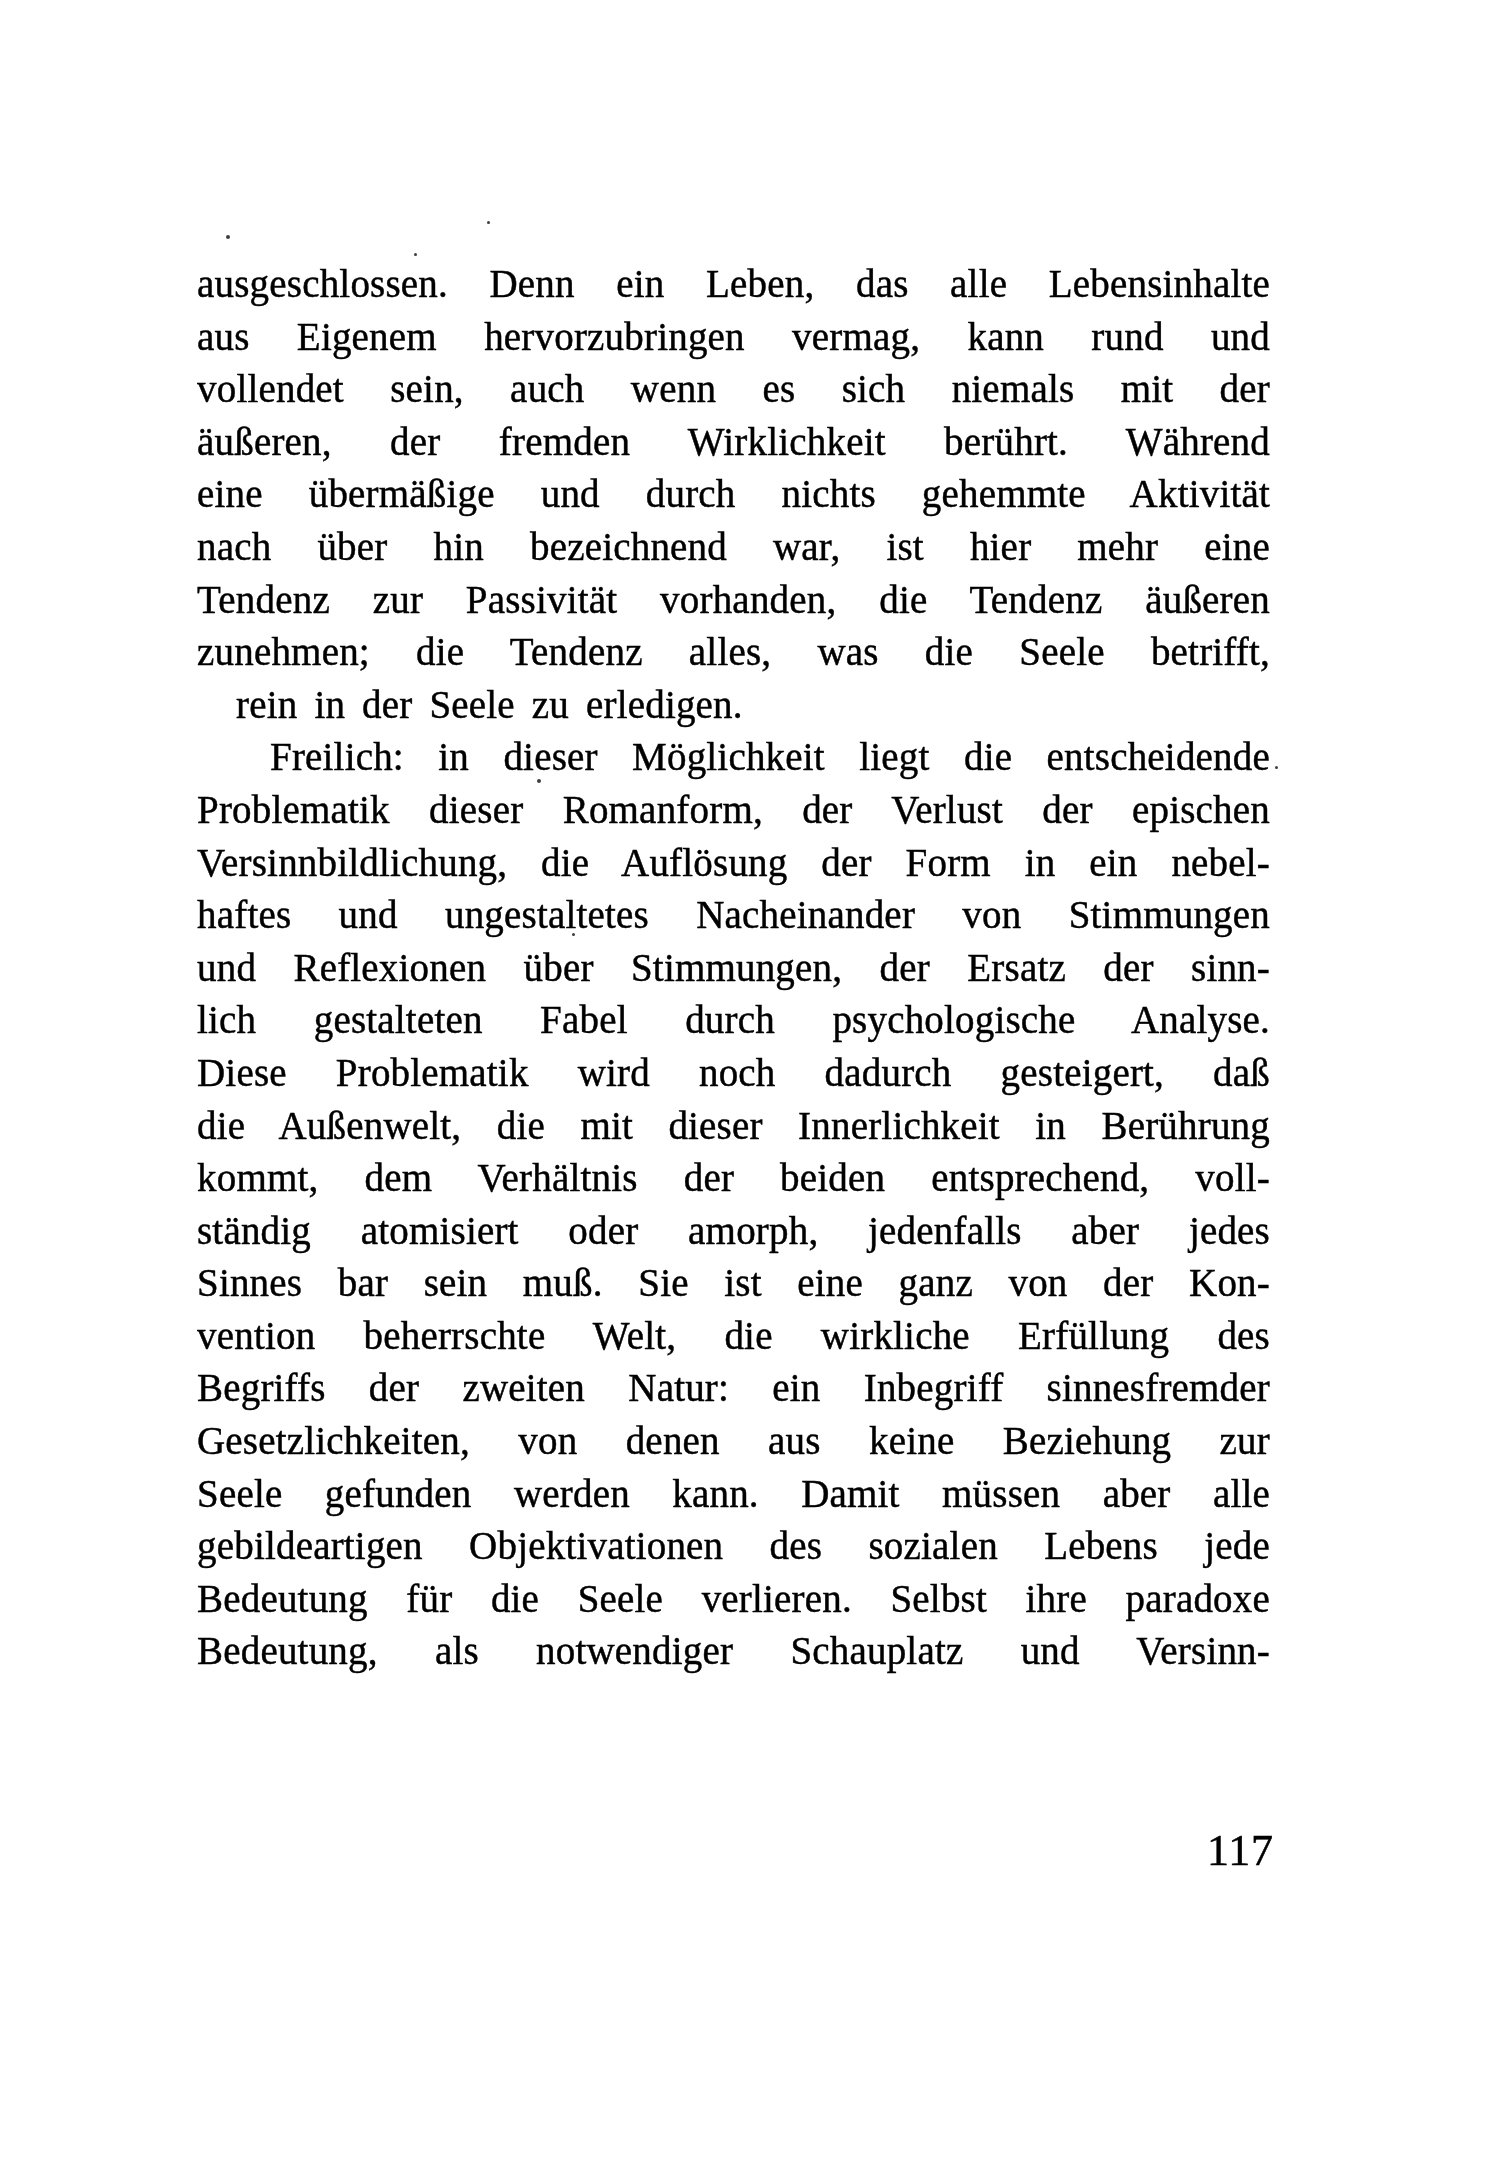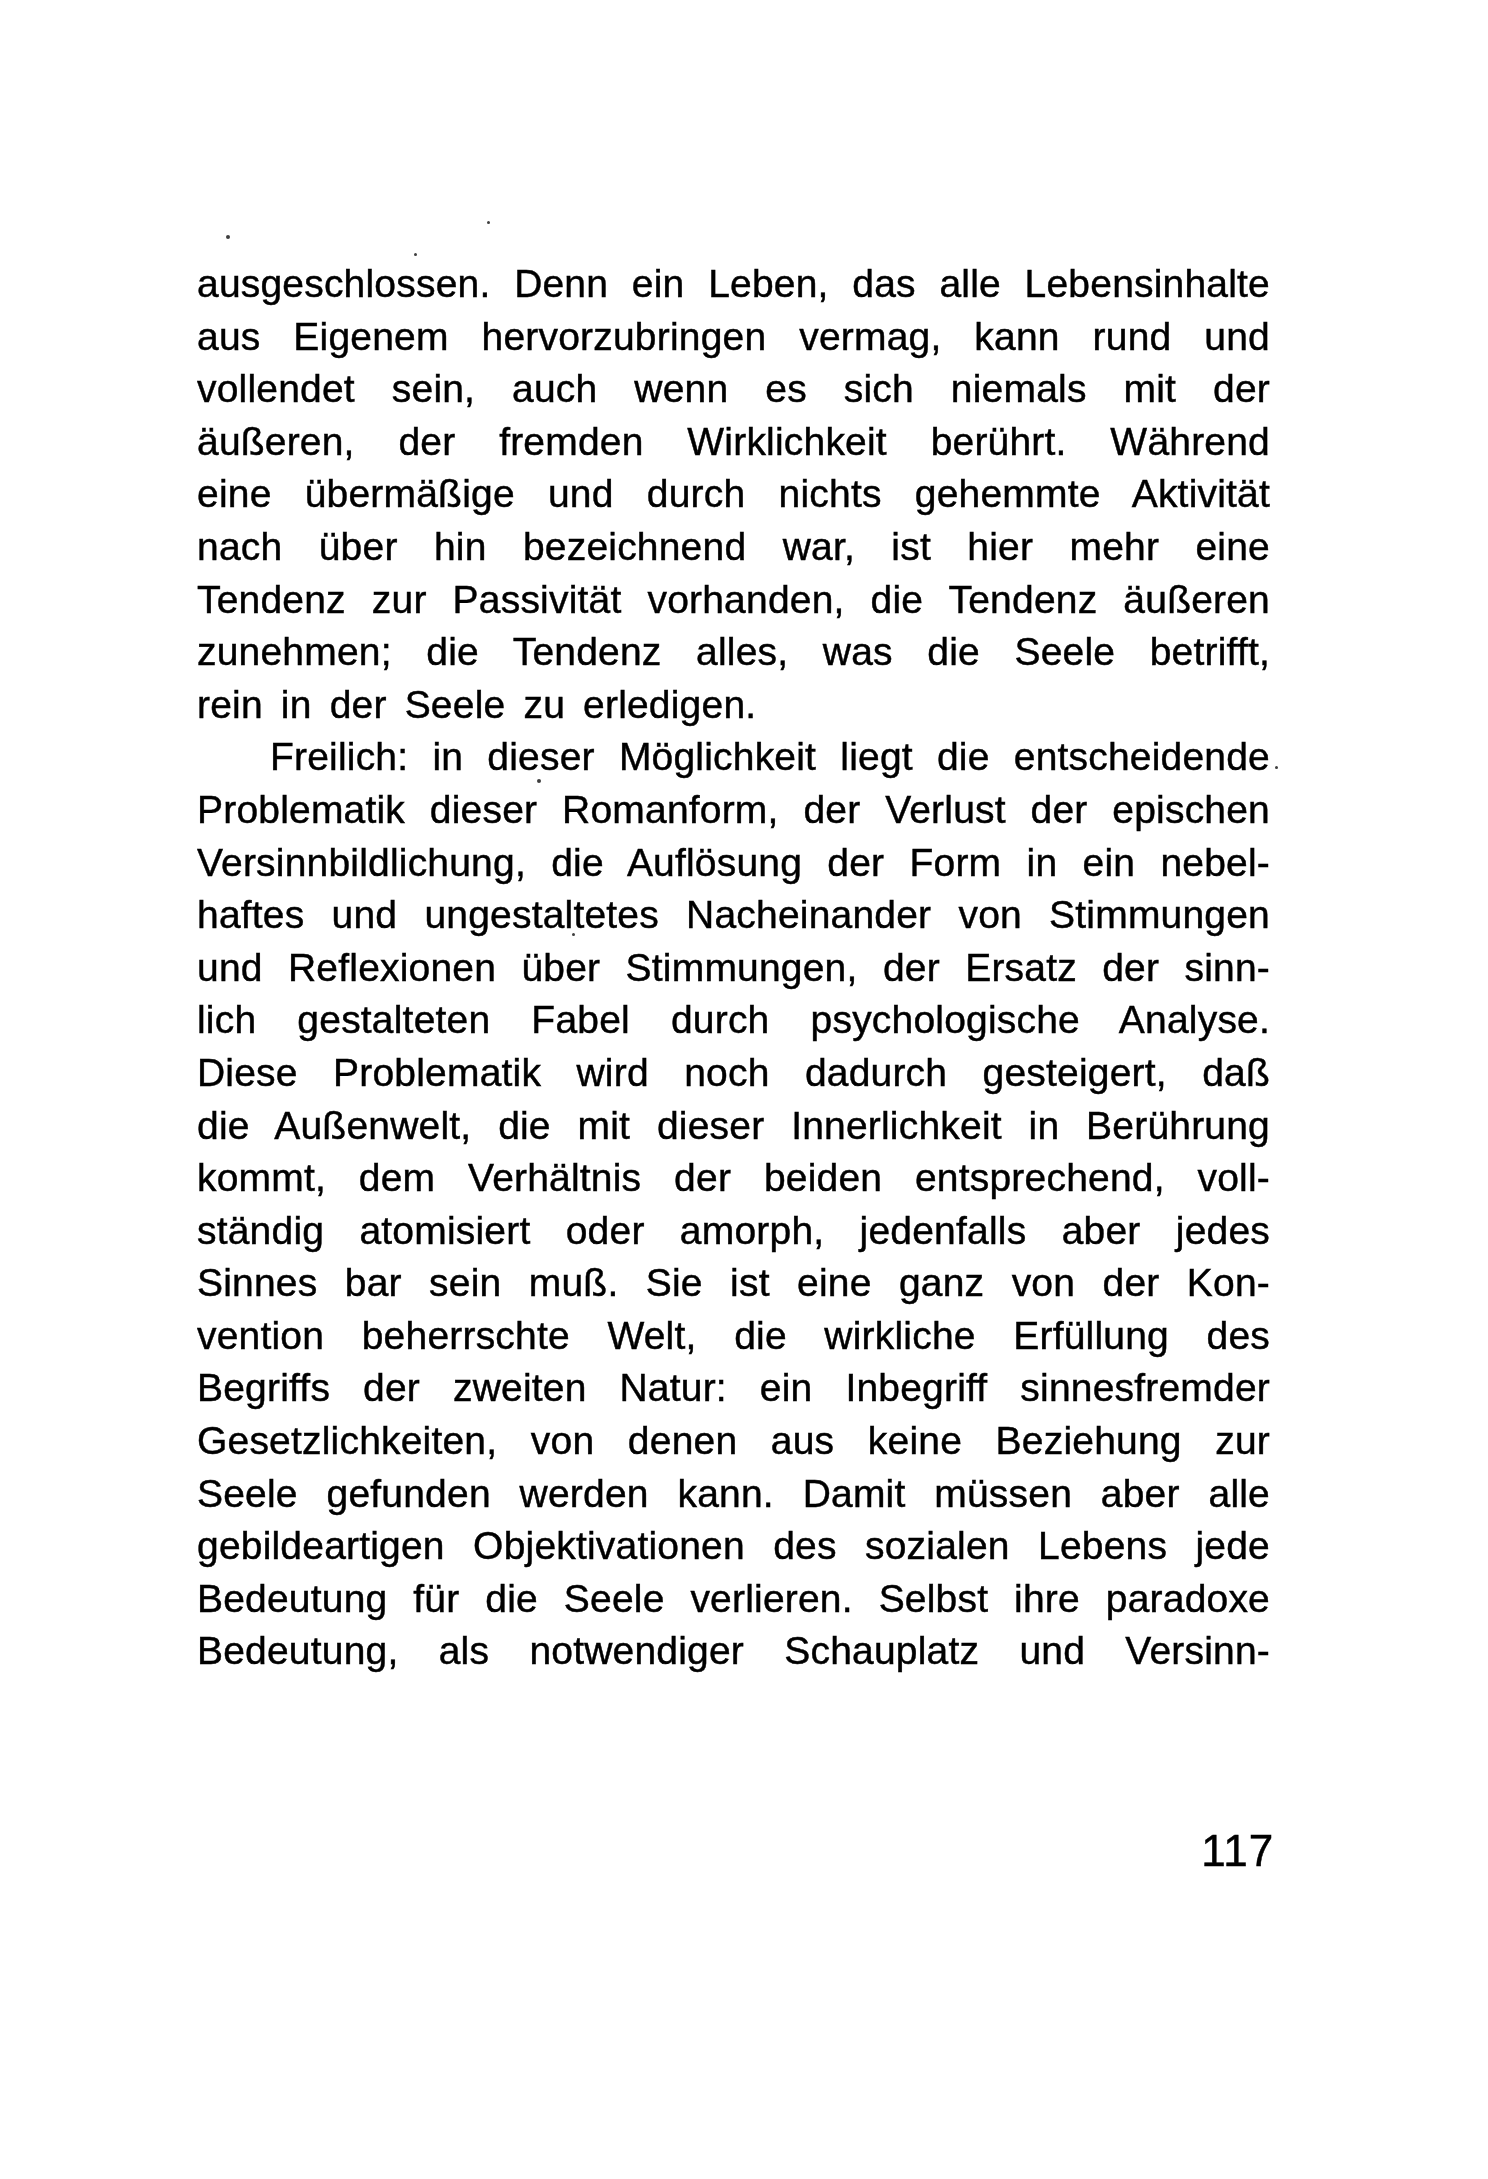--- a/index.html
+++ b/index.html
@@ -6,21 +6,21 @@
     margin: 0;
     padding: 0;
     background: #ffffff;
   }
   .page {
     position: relative;
     width: 1488px;
     height: 2179px;
     background: #ffffff;
     overflow: hidden;
-    font-family: Liberation Sans, sans-serif;
+    font-family: Liberation Serif, serif;
     color: #000000;
   }
   .text-block {
     position: absolute;
     left: 197px;
     top: 258px;
     width: 1073px;
     font-size: 39px;
     line-height: 52.6px;
     letter-spacing: 0.005em;
@@ -35,20 +35,21 @@
     text-align: justify;
     text-align-last: justify;
     white-space: normal;
     overflow: hidden;
     max-height: 53px;
   }
   .line.flush-left {
     text-align: left;
     text-align-last: left;
     word-spacing: 0.18em;
+    margin-left: 39px;
   }
   .line.indent {
     text-indent: 73px;
   }
   .page-number {
     position: absolute;
     top: 1829px;
     right: 214px;
     font-size: 44px;
     line-height: 1;

